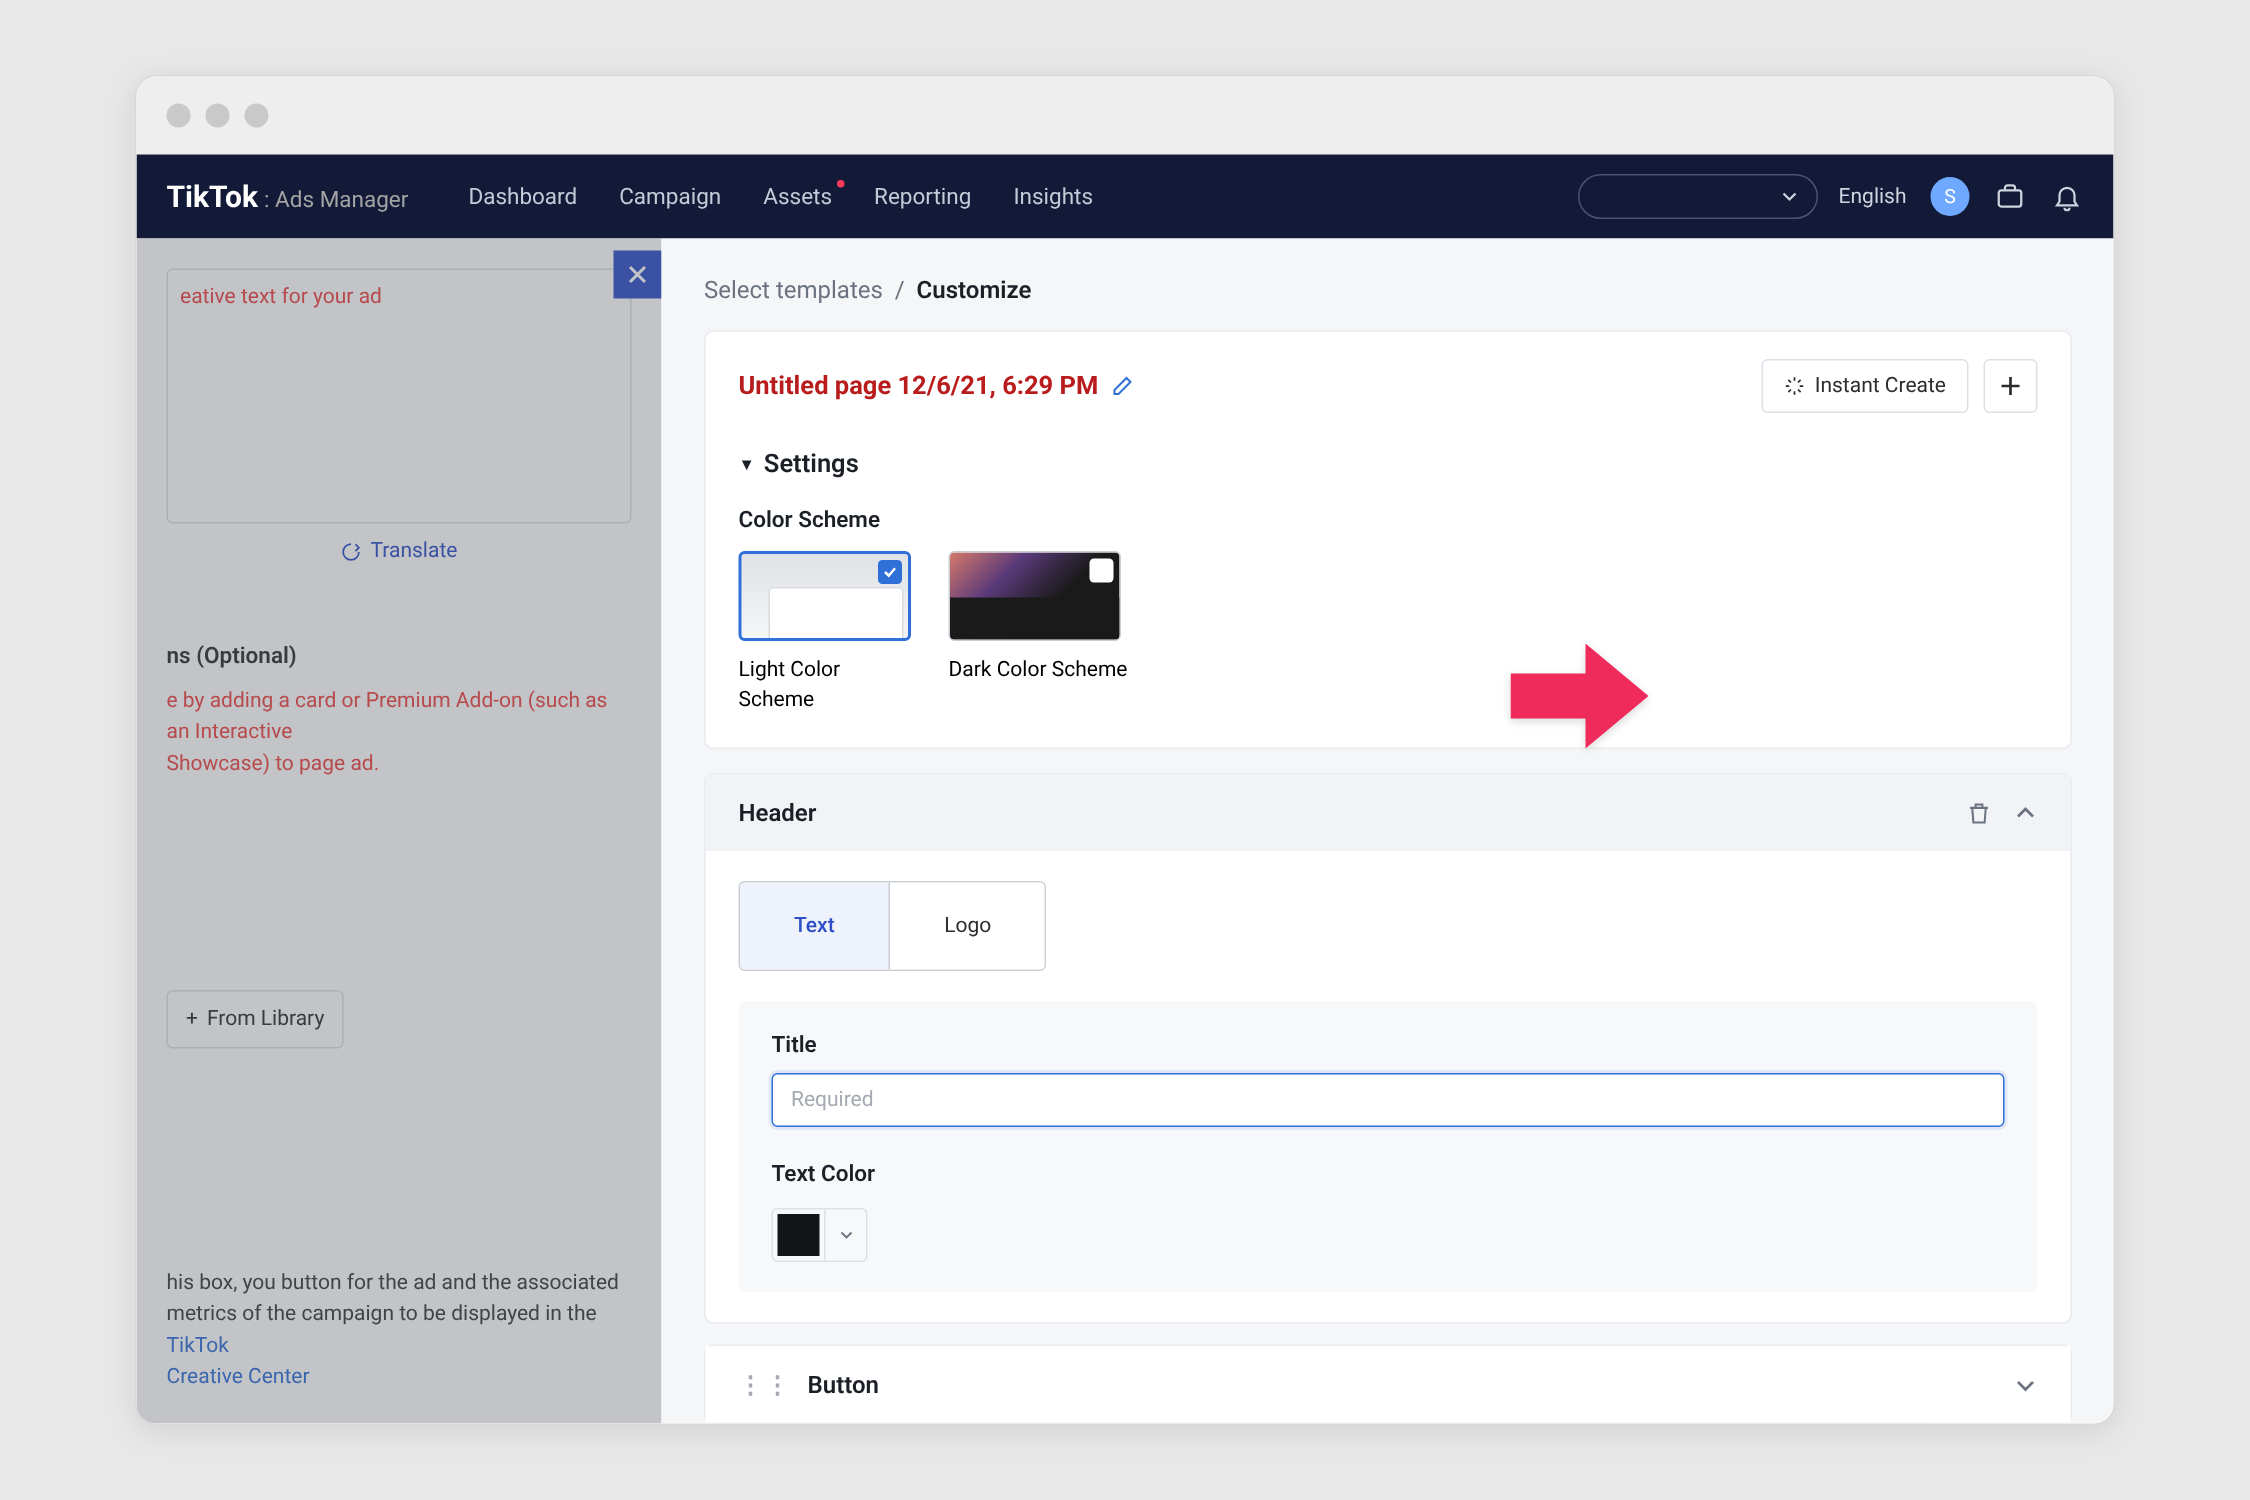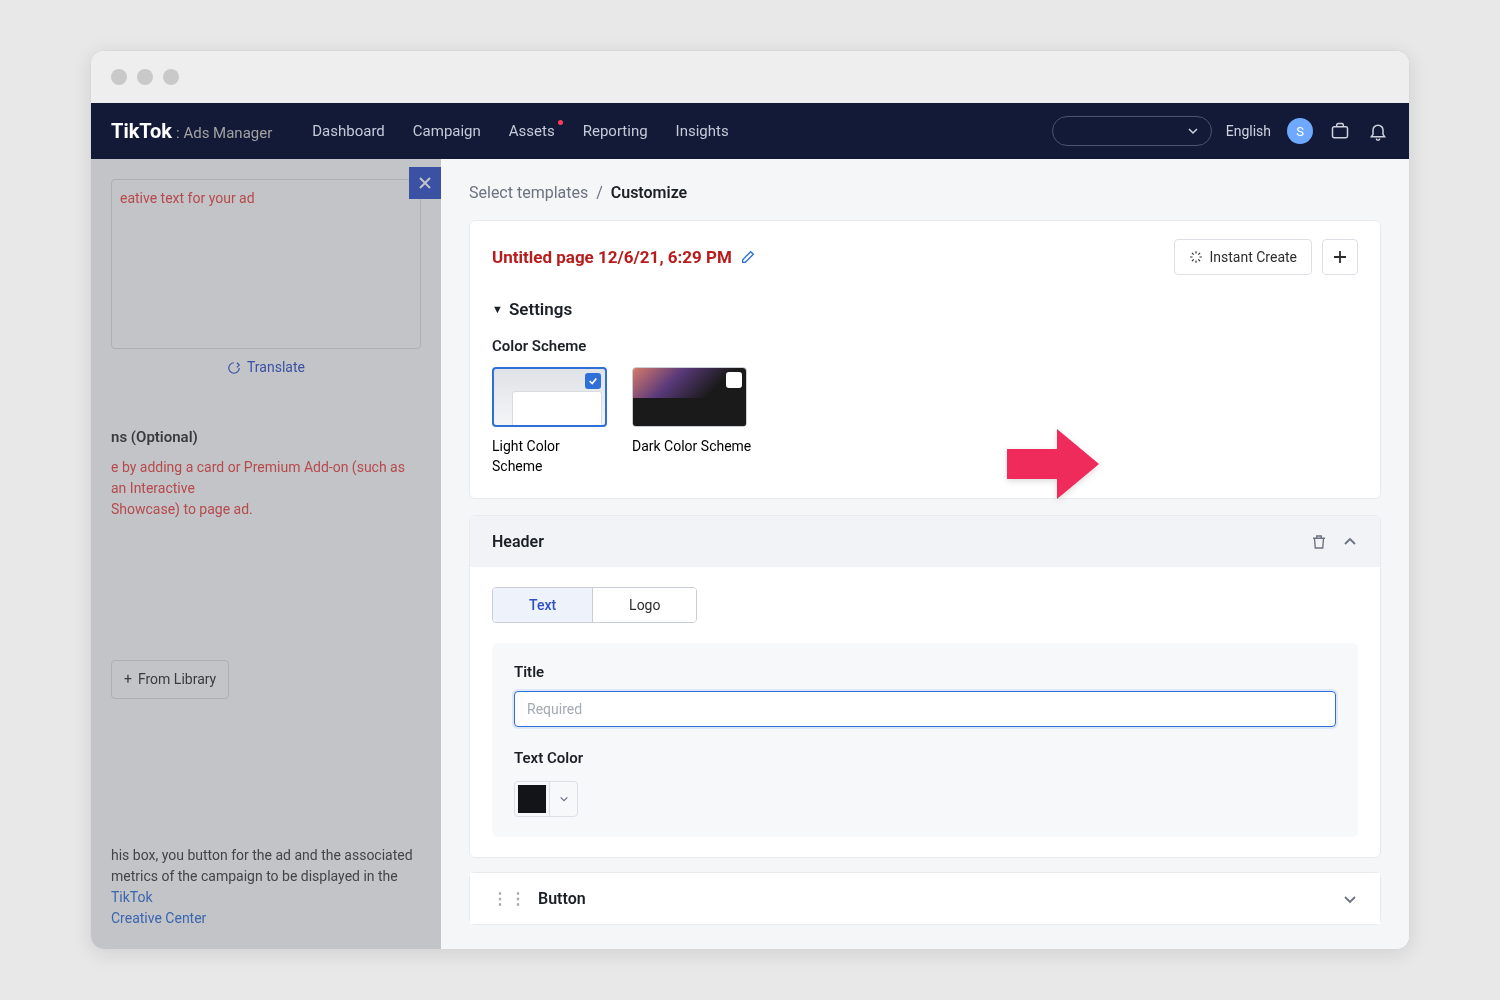--- a/index.html
+++ b/index.html
@@ -59,21 +59,21 @@
 .dark-bg .white-sq{position:absolute;top:4px;right:4px;width:16px;height:16px;background:#fff;border-radius:3px}
 .dark-bg::after{content:"";position:absolute;left:0;bottom:0;width:100%;height:28px;background:#1a1a1a}
 .scheme .cap{font-size:14px;color:#000000;line-height:1.4}
 .block{background:#fff;border:1px solid #e8eaee;border-radius:6px;margin-bottom:14px}
 .block-head{display:flex;align-items:center;padding:16px 22px;font-weight:600;font-size:16px;color:#1b1f26;background:#f1f3f7}
 .block-head.light{background:#fff}
 .block-head .right-icons{margin-left:auto;display:flex;gap:14px;align-items:center}
 .block-head .right-icons svg{stroke:#6b7280;cursor:pointer}
 .block-body{padding:20px 22px}
 .seg{display:inline-flex;border:1px solid #c9cdd4;border-radius:4px;overflow:hidden;margin-bottom:20px}
-.seg button{border:none;background:#fff;padding:9px 36px;font-size:14px;cursor:pointer;color:#2d2d2d}
+.seg button{border:none;background:#fff;padding:21px 36px;font-size:14px;cursor:pointer;color:#2d2d2d}
 .seg button.active{background:#eef2fb;color:#2e4fc9;font-weight:500}
 .seg button:first-child{border-right:1px solid #c9cdd4}
 .inner-card{background:#f7f8fa;border-radius:6px;padding:20px 22px}
 .field-label{font-weight:600;font-size:15px;color:#1b1f26;margin-bottom:10px}
 .text-input{width:100%;height:36px;border:1.5px solid #2e6fd8;border-radius:4px;padding:0 12px;font-size:14px;outline:none;box-shadow:0 0 0 2px rgba(46,111,216,0.12)}
 .text-input::placeholder{color:#a4a9b2}
 .color-picker{display:inline-flex;border:1px solid #dcdfe6;border-radius:4px;overflow:hidden;align-items:center;margin-top:4px}
 .color-swatch{width:28px;height:28px;background:#121418;margin:3px}
 .color-caret{width:28px;height:34px;display:flex;align-items:center;justify-content:center;border-left:1px solid #dcdfe6;cursor:pointer}
 .drag-dots{margin-right:10px;color:#a4a9b2;letter-spacing:2px;cursor:grab}

